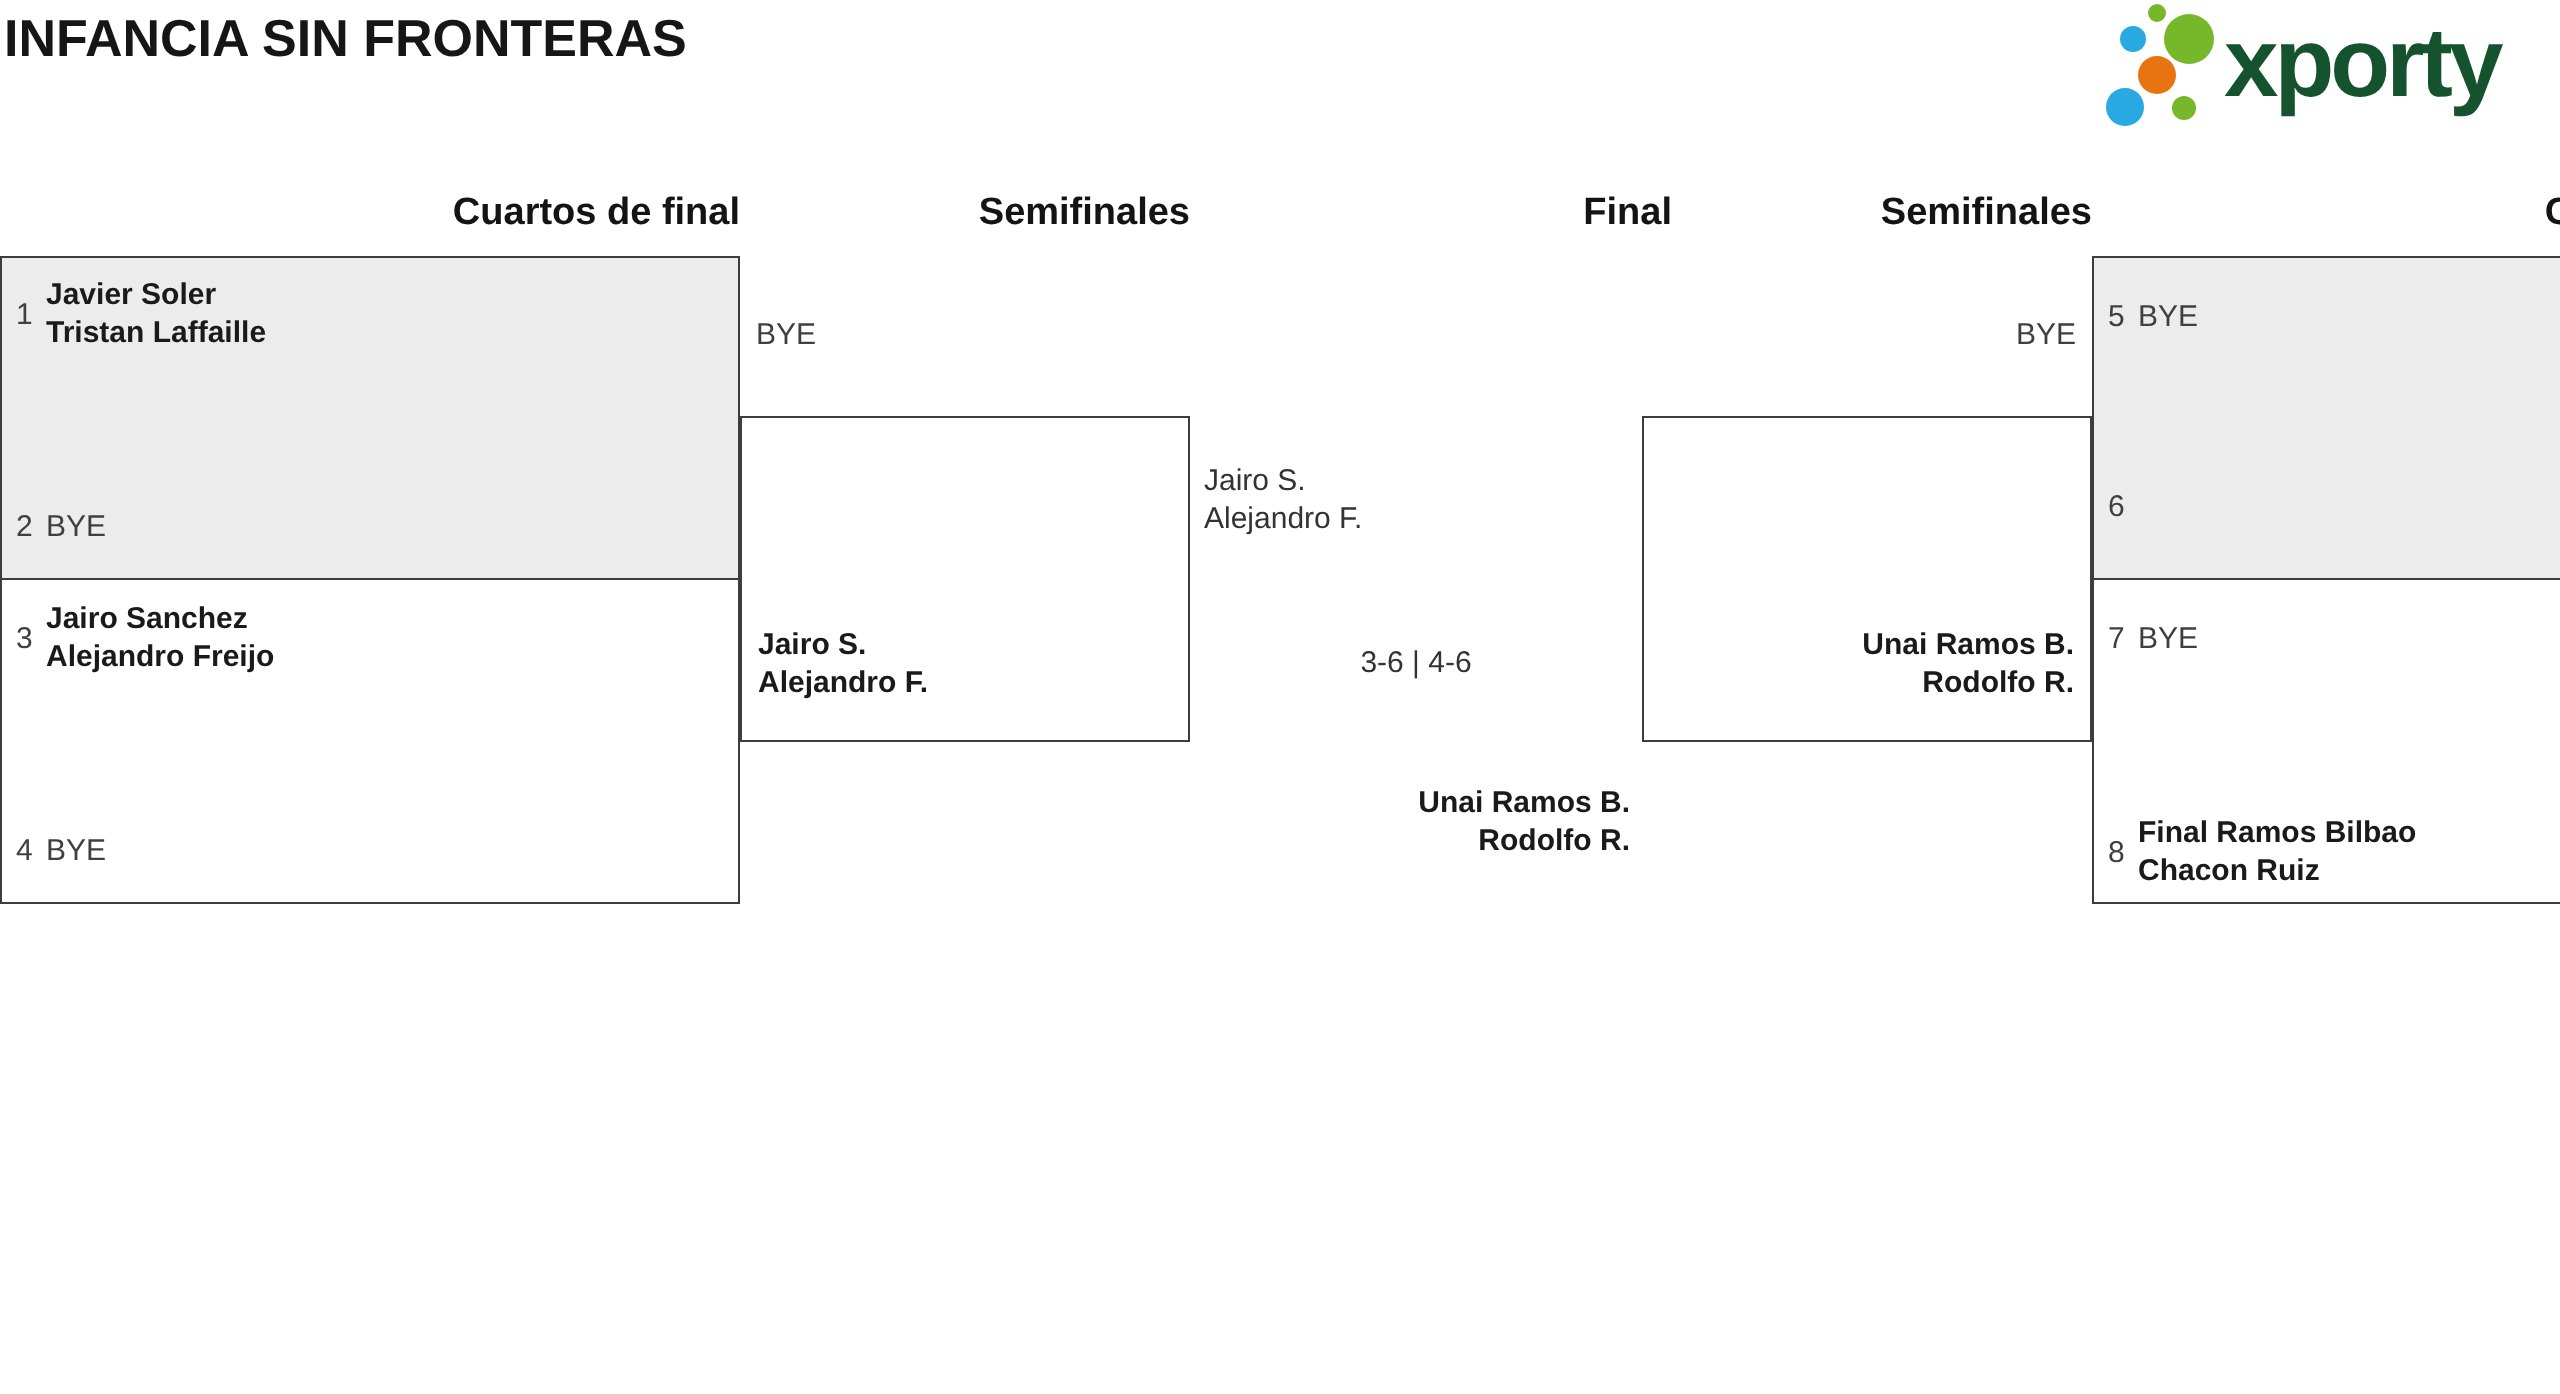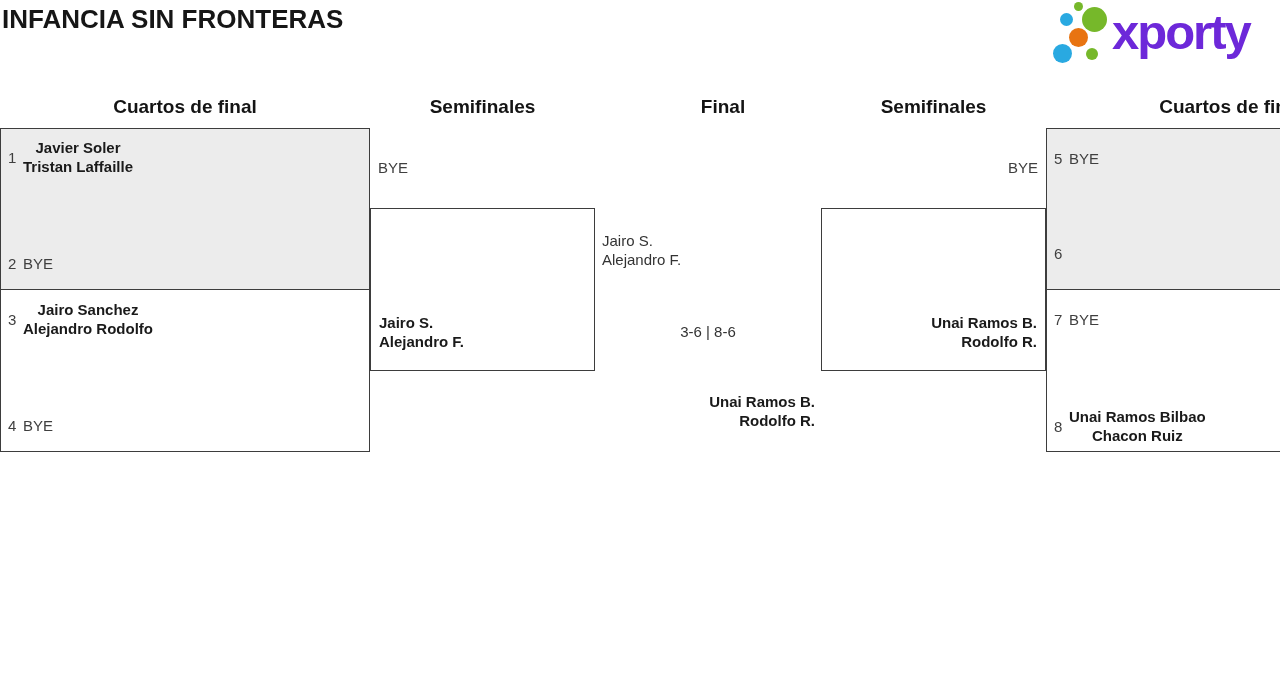--- a/index.html
+++ b/index.html
@@ -15,33 +15,33 @@
   .title { position: absolute; left: 2px; top: 2px; line-height: 34px;
            font-size: 26px; font-weight: 700; color: #161616; white-space: nowrap; }
 
   .logo { position: absolute; left: 1050px; top: 0; width: 230px; height: 72px; cursor: pointer; }
   .dot { position: absolute; border-radius: 50%; }
   .dot-green  { background: #76b82a; }
   .dot-blue   { background: #29a9e1; }
   .dot-orange { background: #e87411; }
   .logo-text { position: absolute; left: 62px; top: 6px;
                font-size: 49px; font-weight: 700; letter-spacing: -2px;
-               color: #6d28d9; line-height: 52px; }
+               color: #14532d; line-height: 52px; }
 
   
-  .round { position: absolute; top: 95px; text-align: center;
+  .round { position: absolute; top: 95px; text-align: right;
            font-size: 19px; font-weight: 700; color: #141414; line-height: 24px; }
 
   
   .box { position: absolute; border: 1px solid #3d3d3d; background: #fff; }
   .box.shaded { background: #ececec; }
 
   .slot { position: absolute; left: 7px; display: flex; align-items: center; }
   .seed { flex: 0 0 15px; width: 15px; font-size: 15px; color: #3f3f3f; }
-  .names { display: flex; flex-direction: column; text-align: center; }
+  .names { display: flex; flex-direction: column; }
   .nm  { font-size: 15px; font-weight: 700; color: #1a1a1a; line-height: 19px; white-space: nowrap; }
   .bye { font-size: 15px; color: #3f3f3f; line-height: 19px; }
 
   .sf-names { position: absolute; display: flex; flex-direction: column; }
   .sf-names.left-a  { left: 8px;  top: 104px; }
   .sf-names.right-a { right: 8px; top: 104px; text-align: right; }
 
   .float-bye { position: absolute; font-size: 15px; color: #3f3f3f; line-height: 19px; }
 
   
@@ -90,42 +90,42 @@
       <span class="seed">2</span>
       <span class="bye">BYE</span>
     </div>
   </div>
 
   <div class="box" style="left:0; top:289px; width:370px; height:163px;">
     <div class="slot" style="top:10px;">
       <span class="seed">3</span>
       <span class="names">
         <span class="nm">Jairo Sanchez</span>
-        <span class="nm">Alejandro Rodolfo</span>
+        <span class="nm">Alejandro Freijo</span>
       </span>
     </div>
     <div class="slot" style="top:126px;">
       <span class="seed">4</span>
       <span class="bye">BYE</span>
     </div>
   </div>
 
   <div class="float-bye" style="left:378px; top:158px;">BYE</div>
   <div class="box" style="left:370px; top:208px; width:225px; height:163px;">
     <span class="sf-names left-a">
       <span class="nm">Jairo S.</span>
       <span class="nm">Alejandro F.</span>
     </span>
   </div>
 
   <div class="final-top">
     <div>Jairo S.</div>
     <div>Alejandro F.</div>
   </div>
-  <div class="final-score">3-6 | 8-6</div>
+  <div class="final-score">3-6 | 4-6</div>
   <div class="final-winner">
     <div>Unai Ramos B.</div>
     <div>Rodolfo R.</div>
   </div>
 
   <div class="float-bye" style="right:242px; top:158px;">BYE</div>
   <div class="box" style="left:821px; top:208px; width:225px; height:163px;">
     <span class="sf-names right-a">
       <span class="nm">Unai Ramos B.</span>
       <span class="nm">Rodolfo R.</span>
@@ -145,19 +145,19 @@
   </div>
 
   <div class="box" style="left:1046px; top:289px; width:370px; height:163px;">
     <div class="slot" style="top:20px;">
       <span class="seed">7</span>
       <span class="bye">BYE</span>
     </div>
     <div class="slot" style="top:117px;">
       <span class="seed">8</span>
       <span class="names">
-        <span class="nm">Unai Ramos Bilbao</span>
+        <span class="nm">Final Ramos Bilbao</span>
         <span class="nm">Chacon Ruiz</span>
       </span>
     </div>
   </div>
 
 </div>
 
 </body></html>

